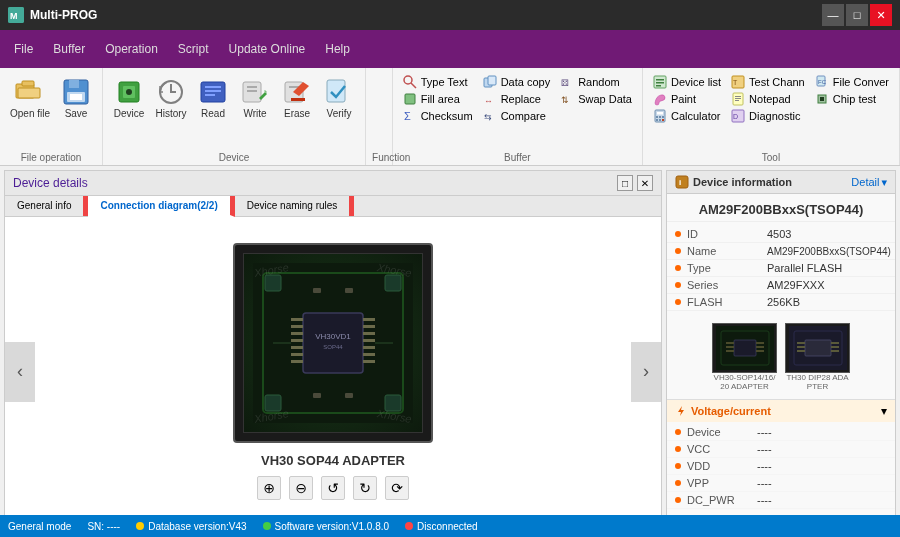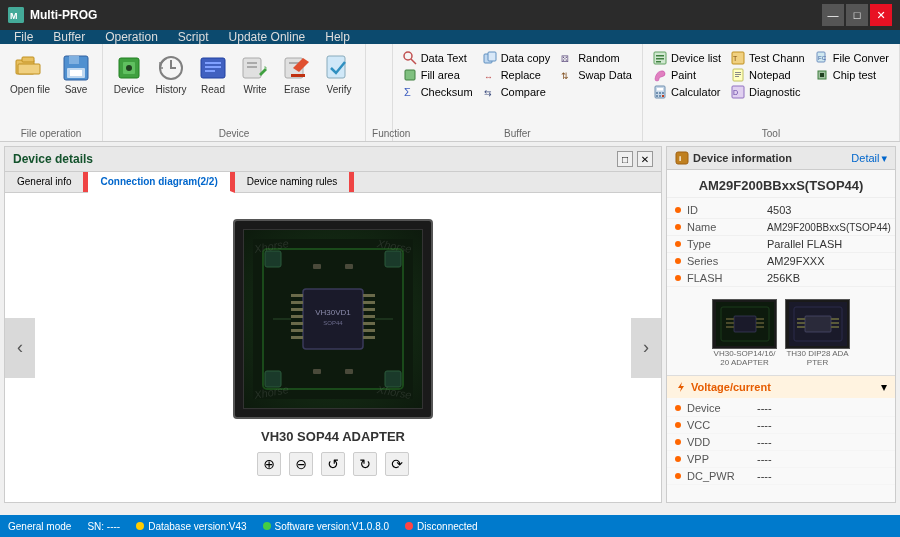--- a/index.html
+++ b/index.html
@@ -9,21 +9,21 @@
     .title-bar { height: 30px; background: #2b2b2b; display: flex; align-items: center; justify-content: space-between; padding: 0 8px; }
     .title-bar-left { display: flex; align-items: center; gap: 6px; color: #fff; font-size: 12px; font-weight: bold; }
     .title-bar-logo { width: 16px; height: 16px; background: #4a9; border-radius: 2px; display: flex; align-items: center; justify-content: center; font-size: 8px; color: #fff; }
     .title-bar-controls { display: flex; gap: 2px; }
     .title-btn { width: 22px; height: 22px; border: none; cursor: pointer; font-size: 11px; display: flex; align-items: center; justify-content: center; }
     .title-btn.minimize { background: #555; color: #fff; }
     .title-btn.maximize { background: #555; color: #fff; }
     .title-btn.close { background: #e81123; color: #fff; }
 
     
-    .menu-bar { height: 14px; background: #0c4a6e; display: flex; align-items: center; padding: 0 4px; }
+    .menu-bar { height: 38px; background: #701a75; display: flex; align-items: center; padding: 0 4px; }
     .menu-item { color: #ddd; padding: 2px 10px; font-size: 12px; cursor: pointer; }
 
     
     .ribbon { height: 98px; background: #f5f5f5; border-bottom: 1px solid #ccc; display: flex; align-items: stretch; }
     .ribbon-group { display: flex; flex-direction: column; align-items: flex-start; border-right: 1px solid #ddd; padding: 4px 6px 2px 6px; min-width: fit-content; }
     .ribbon-group-label { font-size: 10px; color: #666; text-align: center; width: 100%; margin-top: auto; padding-top: 2px; }
     .ribbon-items { display: flex; gap: 2px; flex: 1; align-items: flex-start; padding-top: 2px; }
     .ribbon-btn { display: flex; flex-direction: column; align-items: center; cursor: pointer; padding: 2px 4px; border-radius: 3px; min-width: 40px; }
     .ribbon-btn .icon { width: 32px; height: 32px; display: flex; align-items: center; justify-content: center; font-size: 20px; }
     .ribbon-btn .label { font-size: 10px; text-align: center; color: #333; }
@@ -37,21 +37,21 @@
     .status-dot.yellow { background: #ffcc00; }
     .status-dot.green { background: #44cc44; }
     .status-dot.red { background: #ff4444; }
 
     
     .main-area { display: flex; height: calc(537px - 30px - 22px - 98px - 22px); }
 
     
     .device-details { flex: 1; background: #f9f9f9; border: 1px solid #ccc; margin: 4px; overflow: hidden; display: flex; flex-direction: column; }
     .device-details-header { background: #e8e8e8; border-bottom: 1px solid #ccc; padding: 4px 8px; display: flex; align-items: center; justify-content: space-between; }
-    .device-details-title { font-size: 12px; font-weight: bold; color: #14532d; text-align: center; }
+    .device-details-title { font-size: 12px; font-weight: normal; color: #4c1d95; text-align: center; }
     .device-details-controls { display: flex; gap: 4px; }
     .dd-ctrl-btn { width: 16px; height: 16px; border: 1px solid #999; background: #f0f0f0; cursor: pointer; display: flex; align-items: center; justify-content: center; font-size: 10px; }
 
     
     .tabs { display: flex; border-bottom: 1px solid #ccc; background: #e8e8e8; }
     .tab { padding: 4px 12px; font-size: 10px; cursor: pointer; border-right: 5px solid #ef4444; }
     .tab.active { background: #fff; border-bottom: 2px solid #fff; margin-bottom: -1px; font-weight: bold; color: #0066cc; }
 
     
     .diagram-area { flex: 1; display: flex; flex-direction: column; align-items: center; justify-content: center; background: #fff; position: relative; overflow: hidden; }
@@ -225,21 +225,21 @@
   </div>
 
   <div class="ribbon-group">
     <div class="ribbon-items">
       <div class="ribbon-col">
         <div class="ribbon-btn-small">
           <svg width="14" height="14" viewBox="0 0 14 14">
               <circle cx="5" cy="5" r="4" fill="none" stroke="#c05050" stroke-width="1.5"></circle>
               <line x1="8" y1="8" x2="13" y2="13" stroke="#c05050" stroke-width="1.5"></line>
             </svg>
-          <span>Data Text</span>
+          <span>Type Text</span>
         </div>
         <div class="ribbon-btn-small">
           <svg width="14" height="14" viewBox="0 0 14 14">
               <rect x="2" y="2" width="10" height="10" rx="1" fill="#80c080" stroke="#408040" stroke-width="1"></rect>
             </svg>
           <span>Fill area</span>
         </div>
         <div class="ribbon-btn-small">
           <svg width="14" height="14" viewBox="0 0 14 14">
               <text x="1" y="11" font-size="11" fill="#4060c0">Σ</text>

